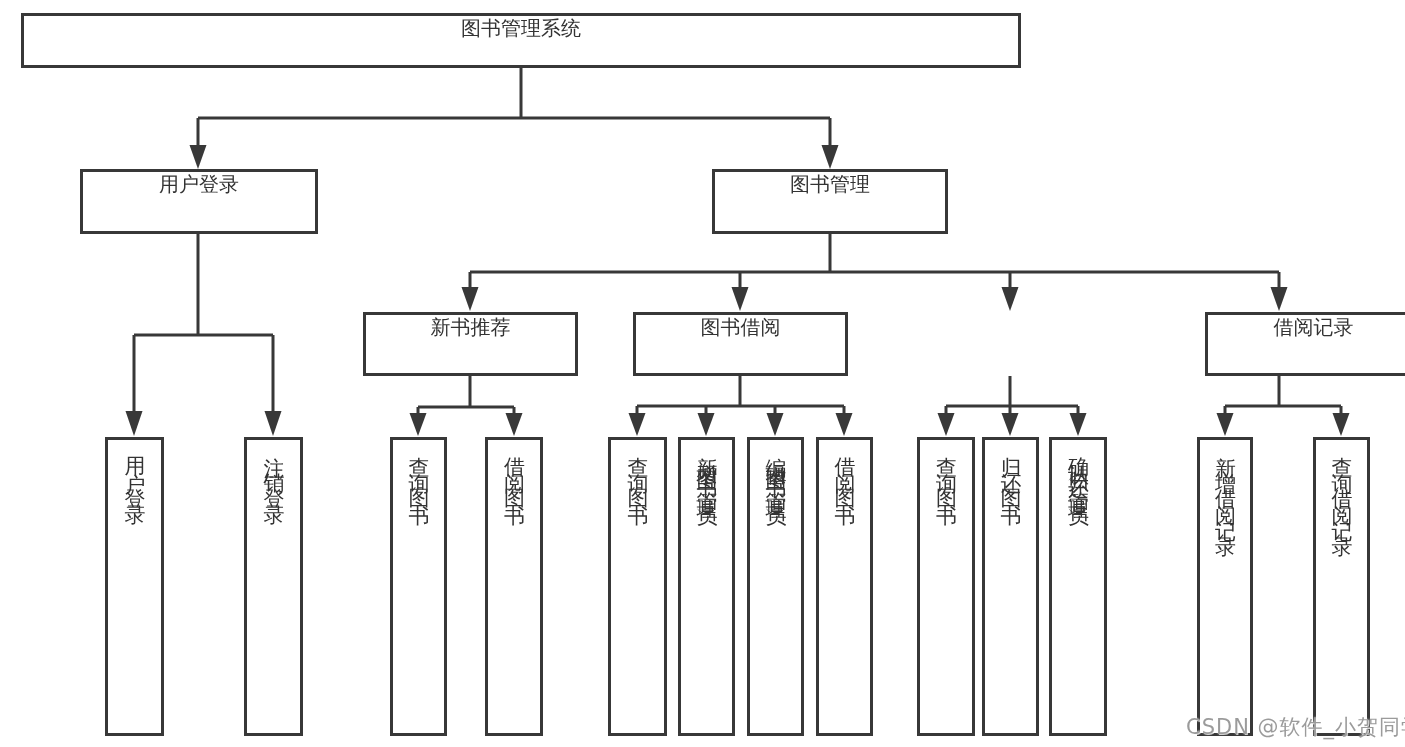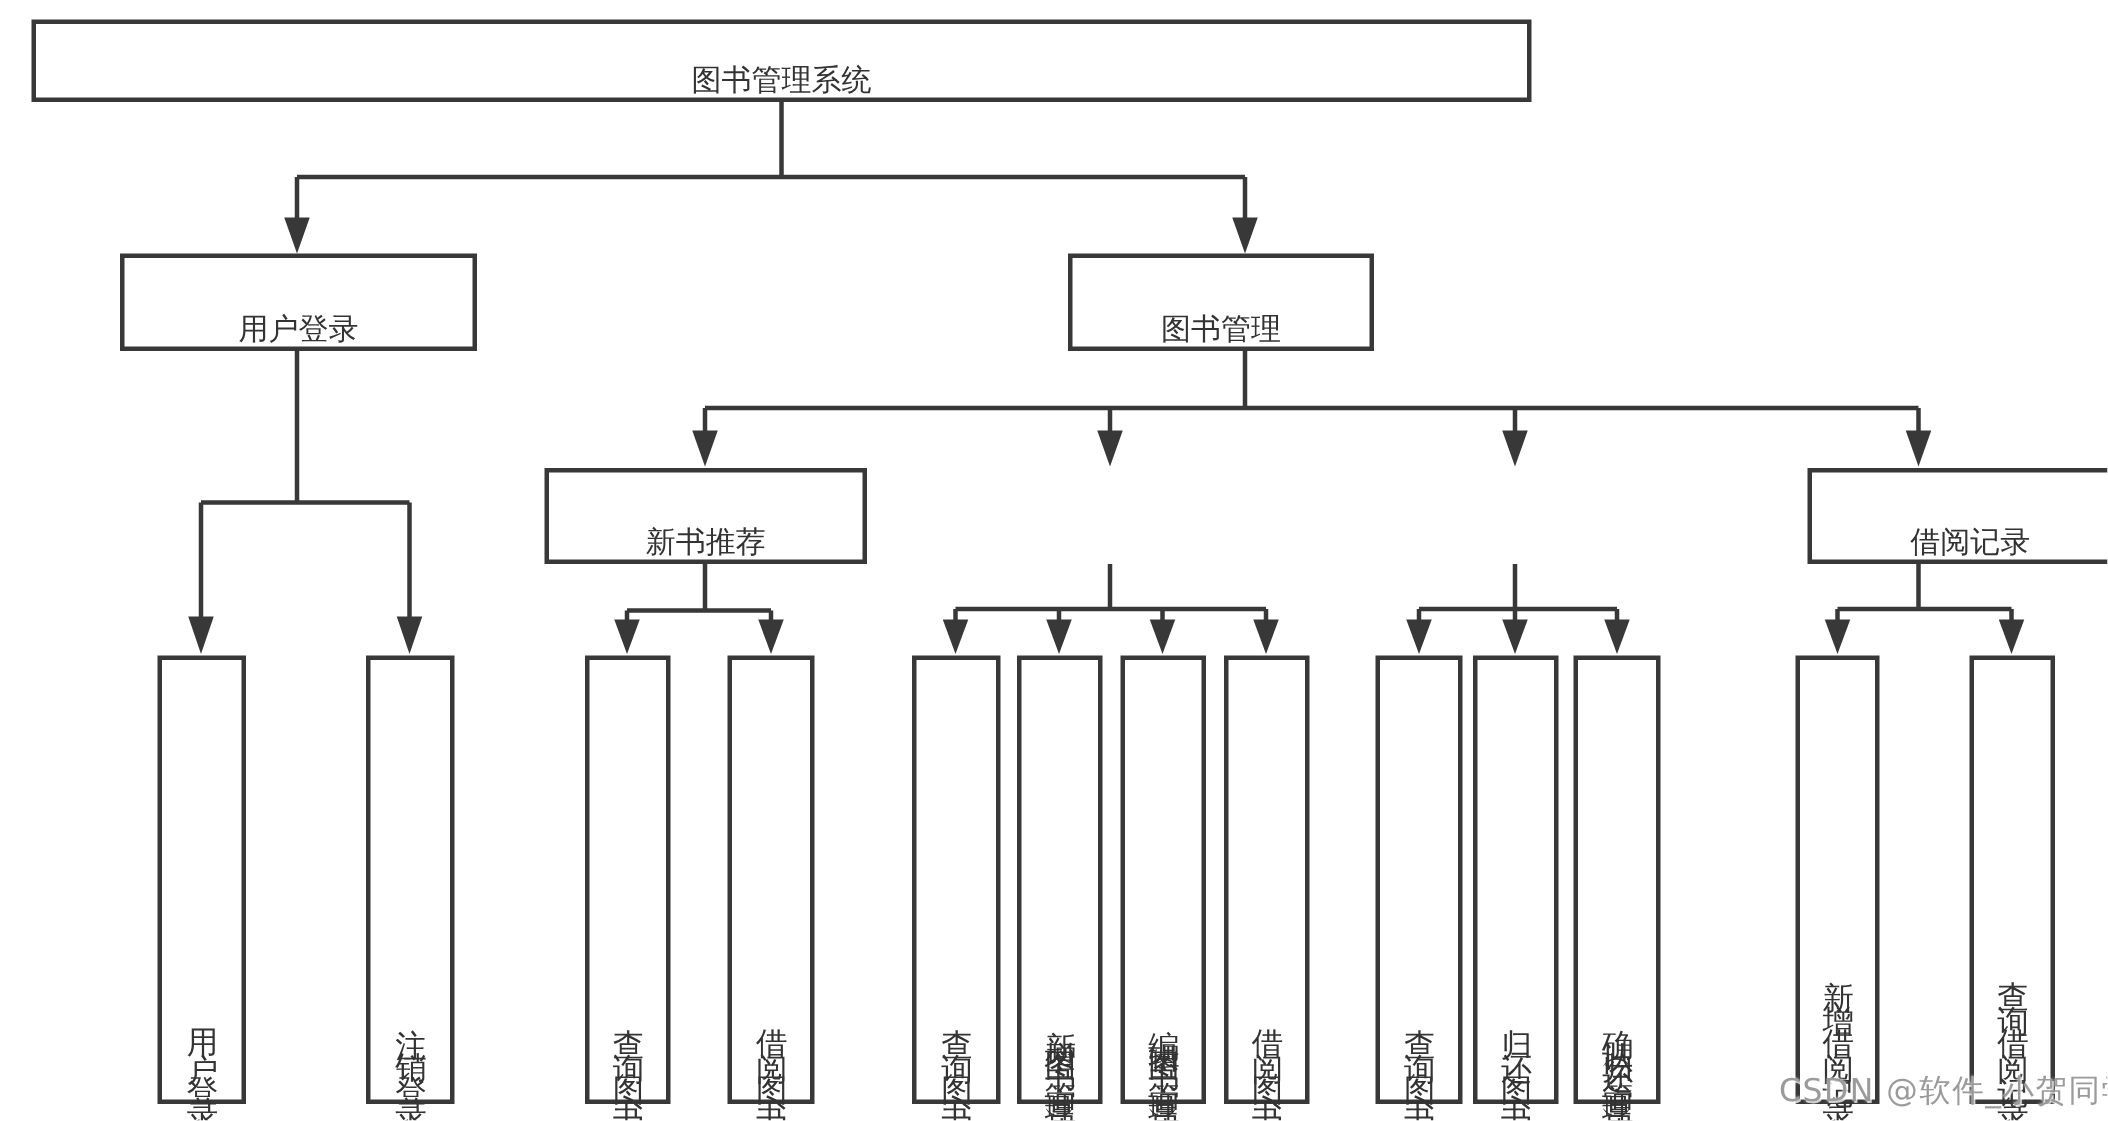--- a/index.html
+++ b/index.html
@@ -10,21 +10,21 @@
     font-family:"DejaVu Sans","Liberation Sans",sans-serif;
     overflow:hidden;
   }
   svg.connectors{position:absolute;left:0;top:0;z-index:0;}
   .box{
     position:absolute;
     box-sizing:border-box;
     border:3px solid #383838;
     background:#ffffff;
     display:flex;
-    align-items:flex-end;
+    align-items:flex-start;
     justify-content:center;
     color:#333333;
     font-size:20px;
     z-index:1;
     line-height:1.2;
     white-space:nowrap;
   }
   .tall{white-space:normal;}
   .tall .vtext{
     writing-mode:vertical-rl;
@@ -88,26 +88,29 @@
     </g>
   </svg>
 
   <div class="box" style="left:21px;top:13px;width:1000px;height:55px">
     <span>图书管理系统</span>
   </div>
 
   <div class="box" style="left:80px;top:169px;width:238px;height:65px">
     <span>用户登录</span>
   </div>
-  <div class="box" style="left:712px;top:169px;width:204px;height:65px">
+  <div class="box" style="left:712px;top:169px;width:236px;height:65px">
     <span>图书管理</span>
   </div>
 
   <div class="box" style="left:363px;top:312px;width:215px;height:64px">
     <span>新书推荐</span>
+  </div>
+  <div class="box" style="left:633px;top:312px;width:215px;height:64px">
+    <span>图书借阅</span>
   </div>
   <div class="box" style="left:1205px;top:312px;width:217px;height:64px">
     <span>借阅记录</span>
   </div>
 
   <div class="box tall" style="left:105px;top:437px;width:59px;height:299px">
     <span class="vtext" style="letter-spacing: 16px;">用户登录</span>
   </div>
   <div class="box tall" style="left:244px;top:437px;width:59px;height:299px">
     <span class="vtext" style="letter-spacing: 16px;">注销登录</span>

